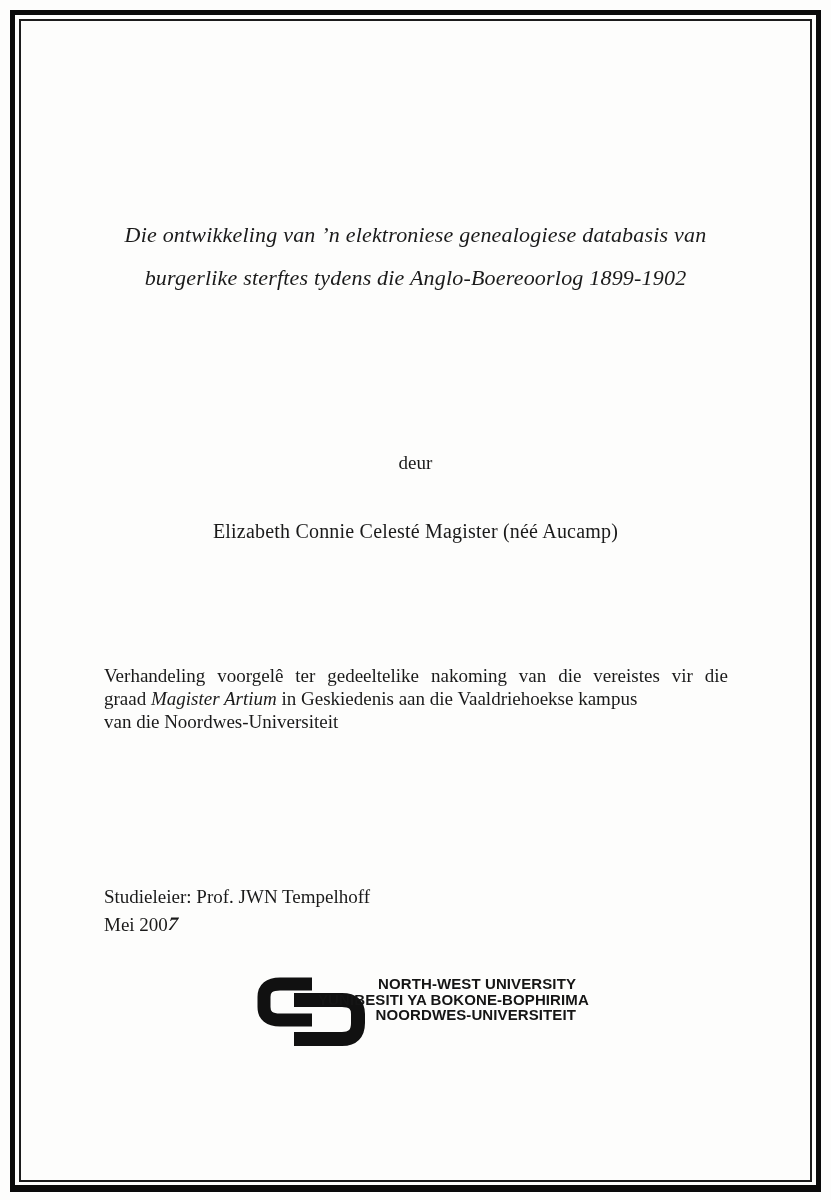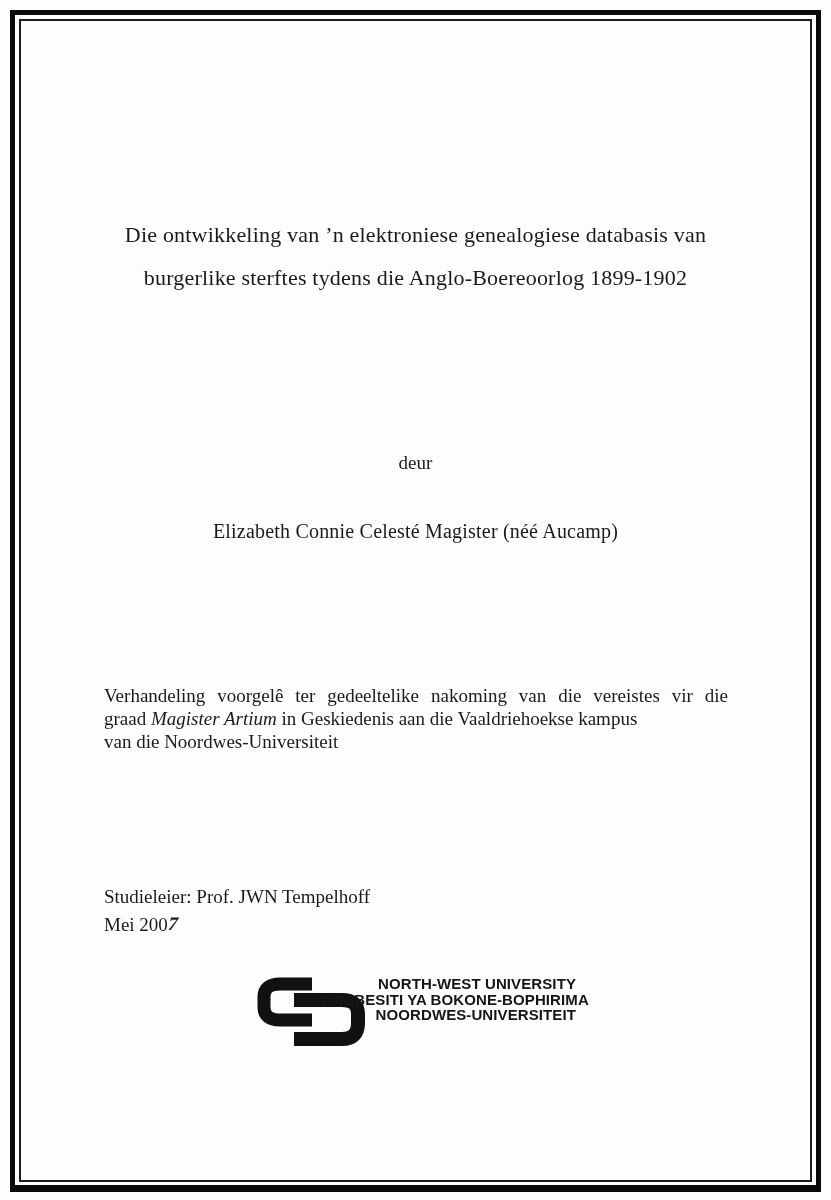--- a/index.html
+++ b/index.html
@@ -30,20 +30,21 @@
     border: 2px solid #1c1c1c;
     pointer-events: none;
   }
   .title-block {
     position: absolute;
     left: 52px; right: 52px; top: 213px;
     text-align: center;
     font-size: 22px;
     line-height: 43px;
     letter-spacing: 0.2px;
+    font-style: italic;
   }
   .byline-label {
     position: absolute;
     left: 0; right: 0; top: 438px;
     text-align: center;
     font-size: 19px;
     margin-top: 14px;
   }
   .author-line {
     position: absolute;
@@ -51,21 +52,20 @@
     text-align: center;
     font-size: 20px;
     letter-spacing: 0.2px;
   }
   .statement-block {
     position: absolute;
     left: 104px; top: 664px;
     width: 624px;
     font-size: 19px;
     line-height: 23px;
-    margin-top: 20px;
   }
   .statement-line-justified {
     text-align: justify;
     text-align-last: justify;
   }
   .statement-italic {
     font-style: italic;
   }
   .supervisor-line {
     position: absolute;

